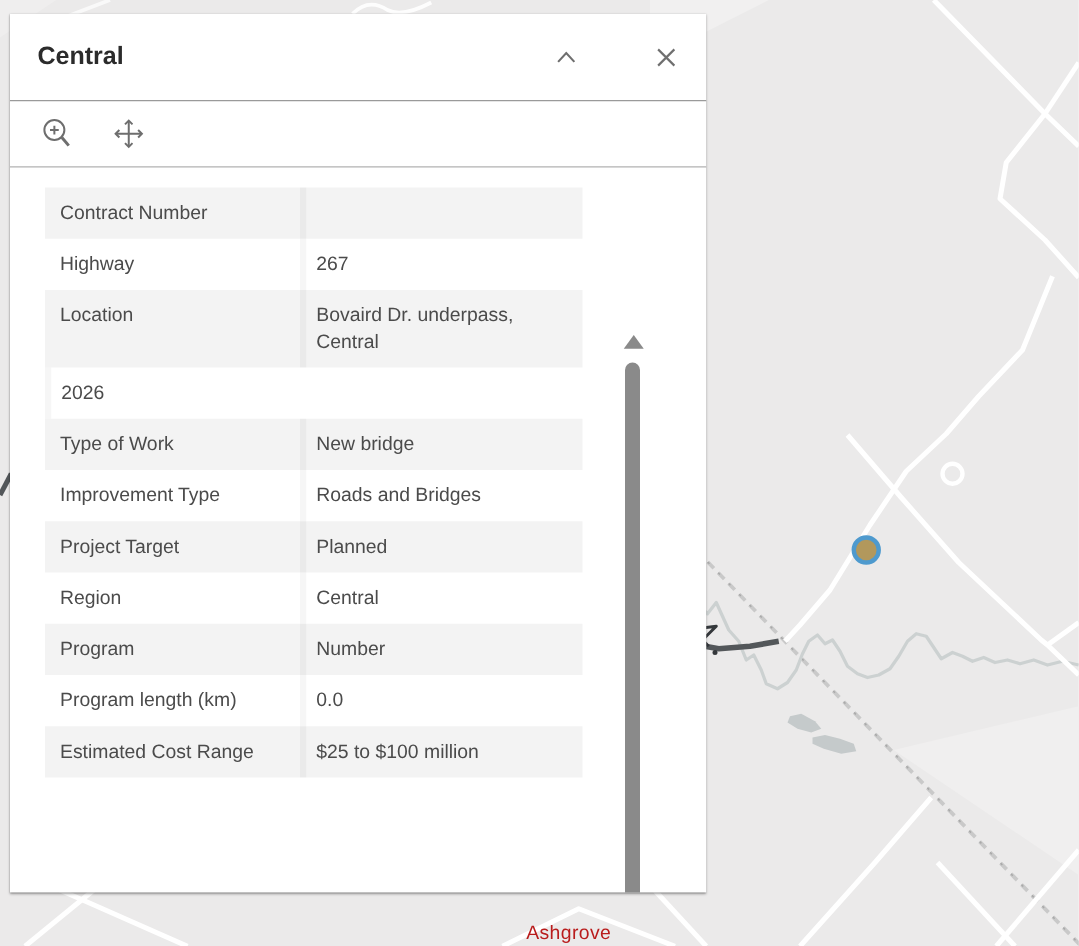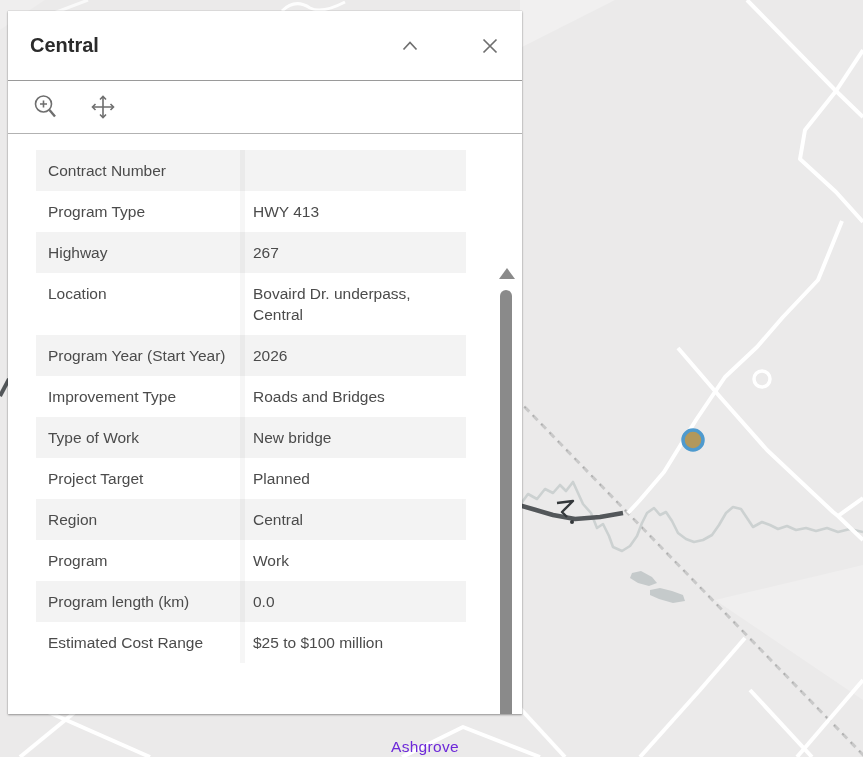--- a/index.html
+++ b/index.html
@@ -6,27 +6,27 @@
   body{
     width:863px;height:757px;position:relative;overflow:hidden;
     background:var(--map_bg,#ebeaea);
     font-family:"Liberation Sans","DejaVu Sans",sans-serif;
     -webkit-font-smoothing:antialiased;
   }
   
   .map{position:absolute;inset:0;}
   .map svg{display:block;}
   .place-label{
-    position:absolute;left:391px;top:738px;
-    font-size:15.5px;color:#6d28d9;letter-spacing:.3px;
+    position:absolute;left:421px;top:738px;
+    font-size:15.5px;color:#b91c1c;letter-spacing:.3px;
     white-space:nowrap;
   }
   
   .popup{
-    position:absolute;left:8px;top:11px;width:514px;height:703px;
+    position:absolute;left:8px;top:11px;width:557px;height:703px;
     background:#fff;box-shadow:0 1px 2px rgba(0,0,0,.35),0 0 1px rgba(0,0,0,.25);
     display:flex;flex-direction:column;
   }
   .popup-header{
     height:70px;flex:0 0 70px;border-bottom:1px solid #9a9a9a;
     display:flex;align-items:center;padding:0 20px 0 22px;box-sizing:border-box;
   }
   .popup-title{
     font-size:20px;font-weight:bold;color:#2b2b2b;flex:1;
   }
@@ -157,73 +157,67 @@
   </div>
 
   <div class="popup-content">
     <div class="attr-table">
   <div class="row">
     <div class="label">Contract Number</div>
     <div class="col-divider"></div>
     <div class="value"></div>
   </div>
 
-  <div class="row">
-    <div class="label">Program Type</div>
-    <div class="col-divider"></div>
-    <div class="value">HWY 413</div>
-  </div>
 
   <div class="row">
     <div class="label">Highway</div>
     <div class="col-divider"></div>
     <div class="value">267</div>
   </div>
 
   <div class="row">
     <div class="label">Location</div>
     <div class="col-divider"></div>
     <div class="value">Bovaird Dr. underpass, Central</div>
   </div>
 
   <div class="row">
-    <div class="label">Program Year (Start Year)</div>
     <div class="col-divider"></div>
     <div class="value">2026</div>
   </div>
 
 
   <div class="row">
+    <div class="label">Type of Work</div>
+    <div class="col-divider"></div>
+    <div class="value">New bridge</div>
+  </div>
+
+  <div class="row">
     <div class="label">Improvement Type</div>
     <div class="col-divider"></div>
     <div class="value">Roads and Bridges</div>
   </div>
 
   <div class="row">
-    <div class="label">Type of Work</div>
-    <div class="col-divider"></div>
-    <div class="value">New bridge</div>
-  </div>
-
-  <div class="row">
     <div class="label">Project Target</div>
     <div class="col-divider"></div>
     <div class="value">Planned</div>
   </div>
 
   <div class="row">
     <div class="label">Region</div>
     <div class="col-divider"></div>
     <div class="value">Central</div>
   </div>
 
   <div class="row">
     <div class="label">Program</div>
     <div class="col-divider"></div>
-    <div class="value">Work</div>
+    <div class="value">Number</div>
   </div>
 
   <div class="row">
     <div class="label">Program length (km)</div>
     <div class="col-divider"></div>
     <div class="value">0.0</div>
   </div>
 
   <div class="row">
     <div class="label">Estimated Cost Range</div>

